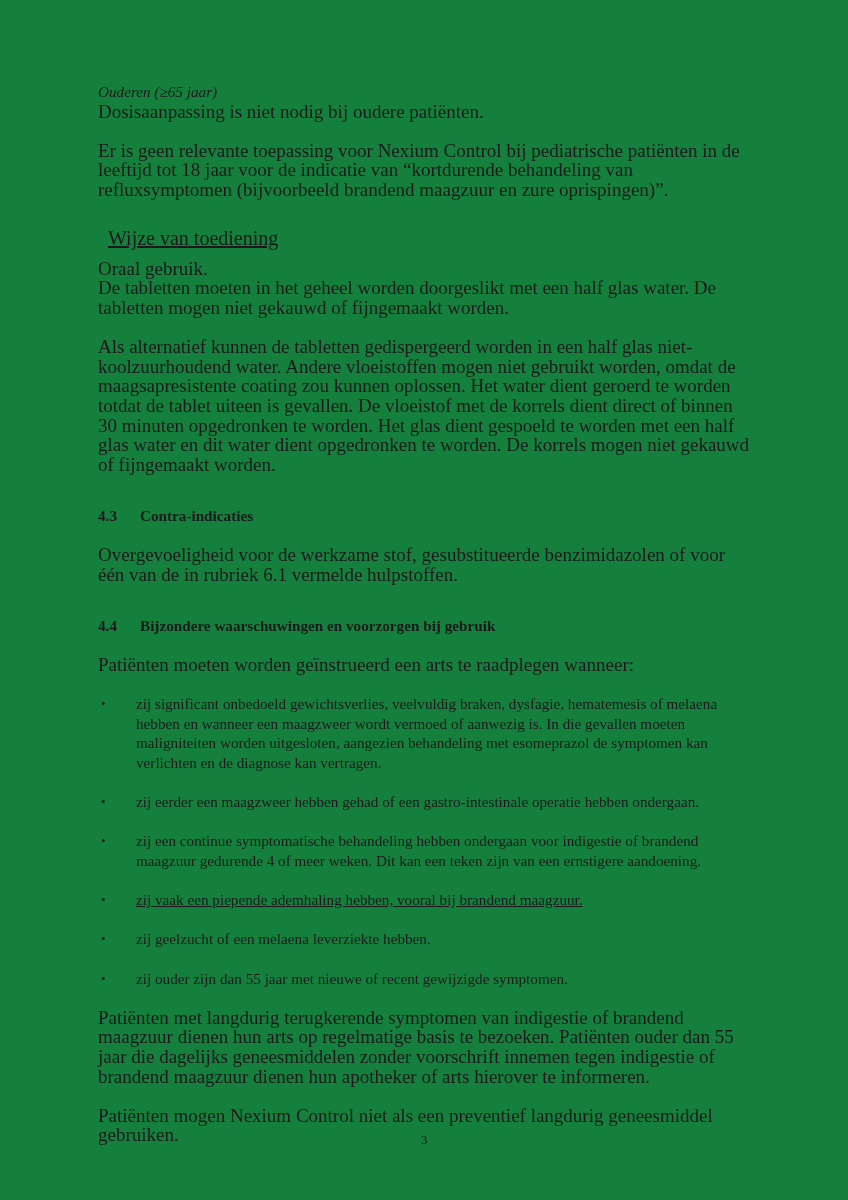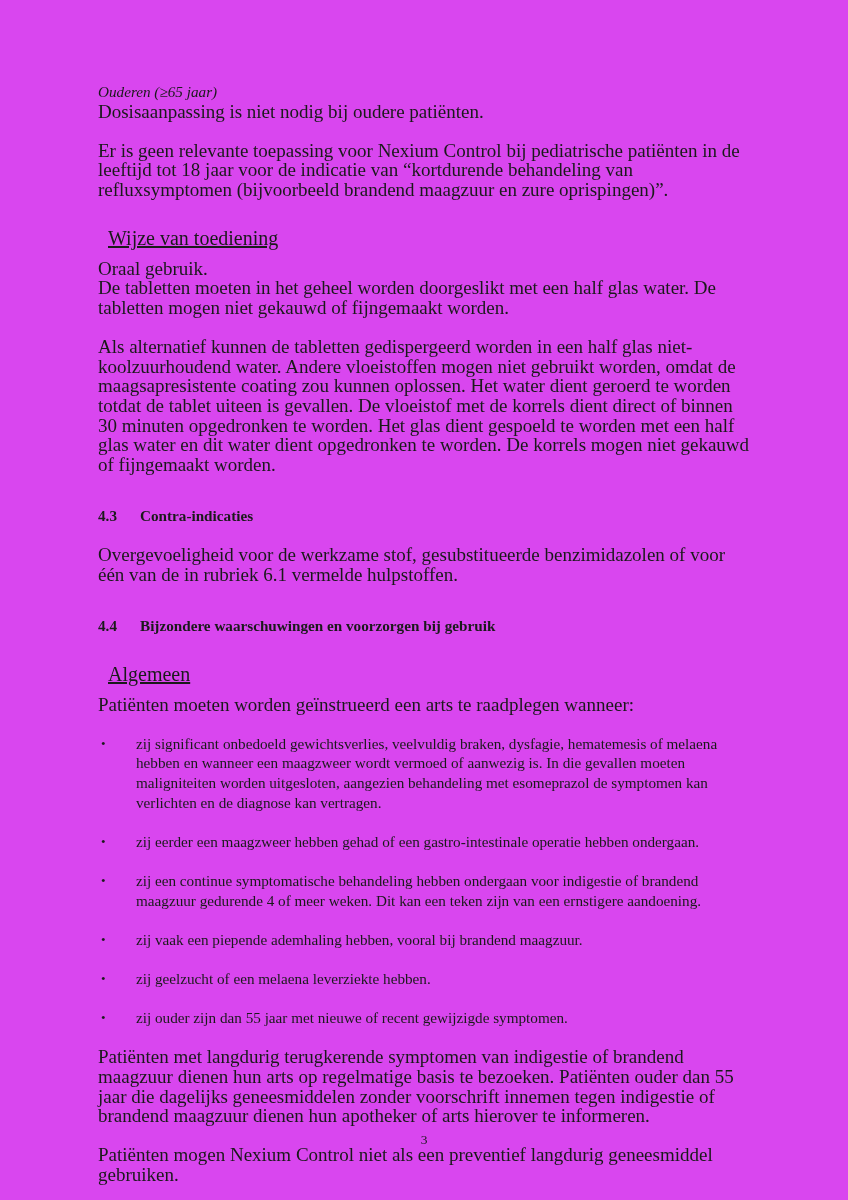--- a/index.html
+++ b/index.html
@@ -14,21 +14,21 @@
     font-family: "Liberation Serif", "DejaVu Serif", serif;
     color: #1a1a1a;
     overflow: hidden;
   }
   .page {
     position: absolute;
     left: 0;
     top: 0;
     width: 848px;
     height: 1200px;
-    background: #d946ef;
+    background: #15803d;
   }
   .content {
     position: absolute;
     left: 98px;
     top: 82px;
     width: 654px;
   }
   .para {
     font-size: 19px;
     line-height: 19.6px;
@@ -84,20 +84,21 @@
     text-align: left;
     padding-left: 3px;
     font-size: 13px;
     line-height: 19.6px;
   }
   .bullet-text {
     flex: 1 1 auto;
     width: 618px;
   }
   .bullet-text.underlined {
+    text-decoration: underline;
   }
   .page-number {
     position: absolute;
     left: 0;
     top: 1132px;
     width: 848px;
     text-align: center;
     font-size: 13.5px;
     line-height: 16px;
     color: #1a1a1a;
@@ -124,21 +125,20 @@
         <span class="section-title">Contra-indicaties</span>
       </div>
       <div class="gap"></div>
       <p class="para">Overgevoeligheid voor de werkzame stof, gesubstitueerde benzimidazolen of voor één van de in rubriek 6.1 vermelde hulpstoffen.</p>
       <div class="gap"></div>
       <div class="section-head">
         <span class="section-num">4.4</span>
         <span class="section-title">Bijzondere waarschuwingen en voorzorgen bij gebruik</span>
       </div>
       <div class="gap"></div>
-      <p class="subhead-underline">Algemeen</p>
       <p class="para">Patiënten moeten worden geïnstrueerd een arts te raadplegen wanneer:</p>
       <div class="gap"></div>
       <ul class="bullet-list">
         <li class="bullet-item">
           <span class="bullet-mark">•</span>
           <span class="bullet-text">zij significant onbedoeld gewichtsverlies, veelvuldig braken, dysfagie, hematemesis of melaena hebben en wanneer een maagzweer wordt vermoed of aanwezig is. In die gevallen moeten maligniteiten worden uitgesloten, aangezien behandeling met esomeprazol de symptomen kan verlichten en de diagnose kan vertragen.</span>
         </li>
         <li class="bullet-item">
           <span class="bullet-mark">•</span>
           <span class="bullet-text">zij eerder een maagzweer hebben gehad of een gastro-intestinale operatie hebben ondergaan.</span>

